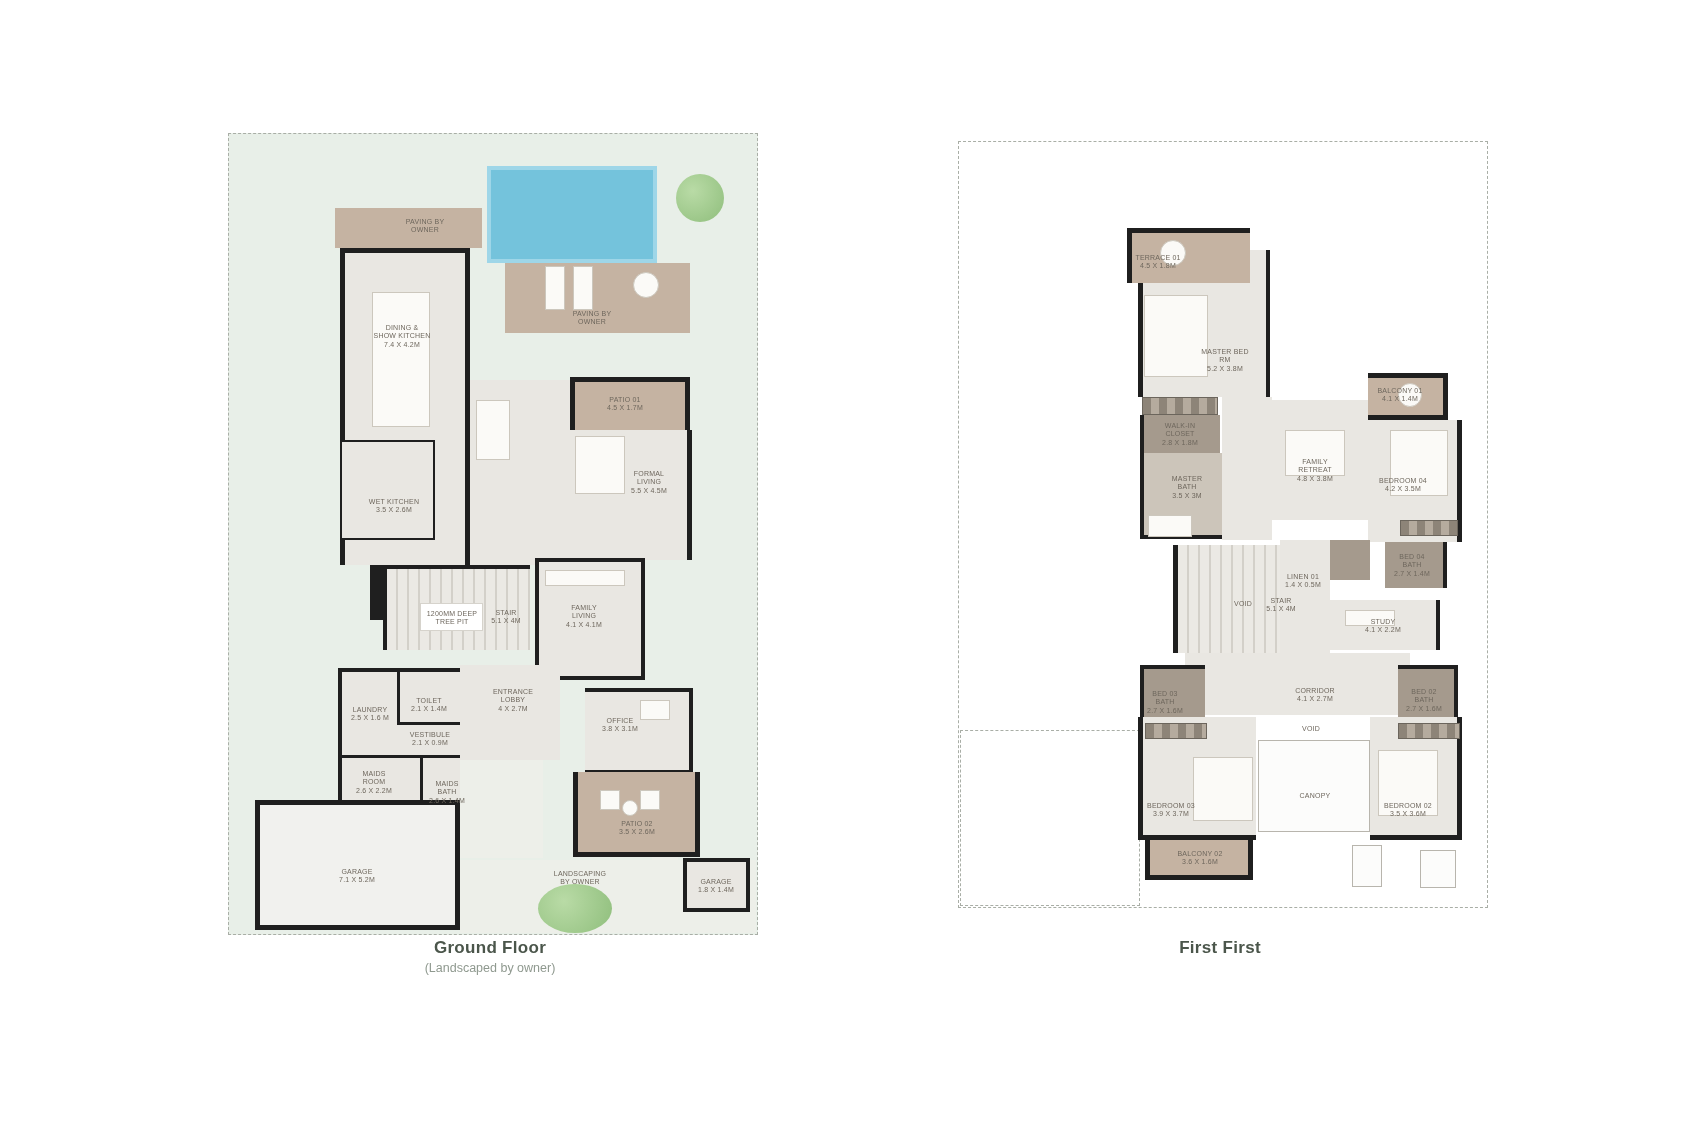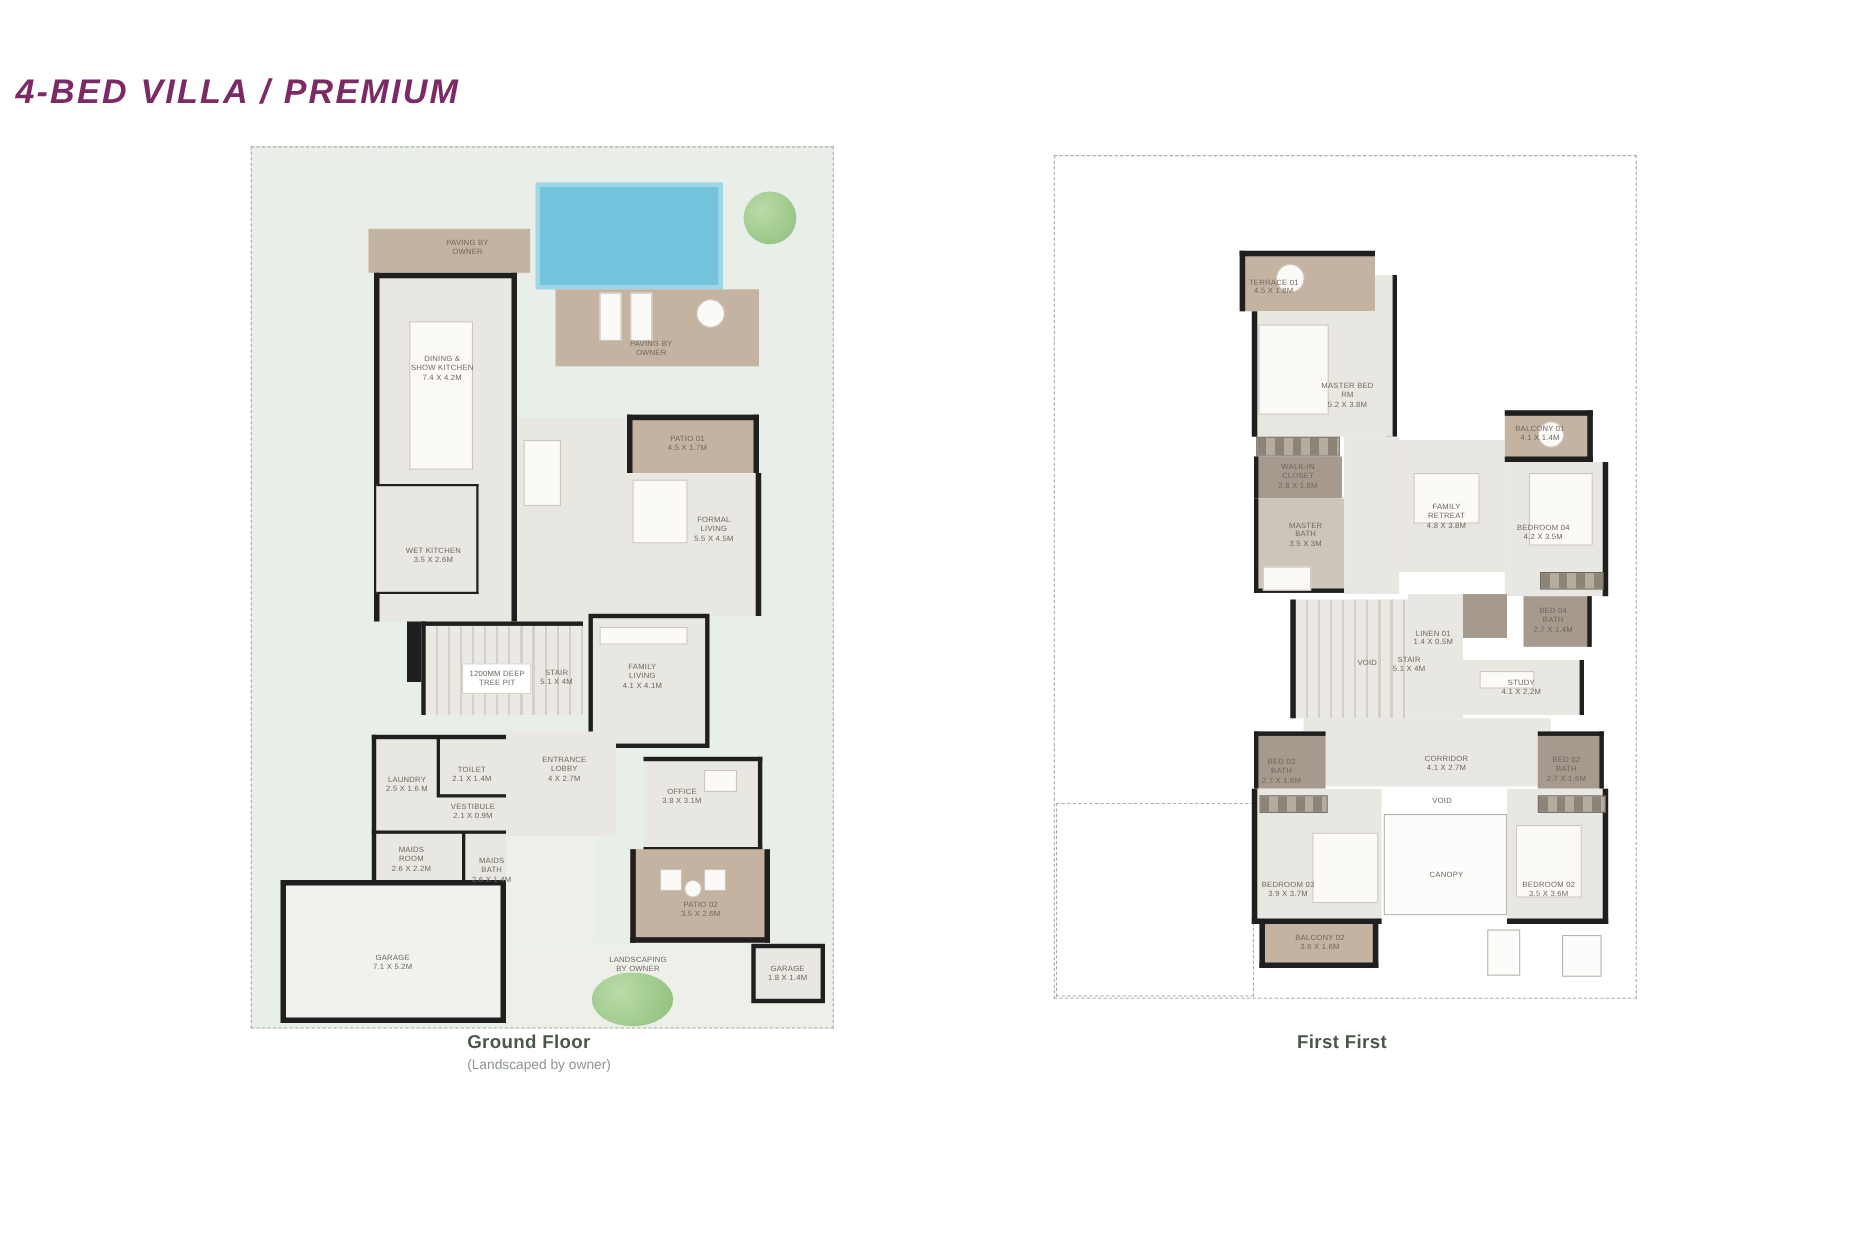--- a/index.html
+++ b/index.html
@@ -20,29 +20,28 @@
   .f-stair{background:repeating-linear-gradient(90deg,#ebe9e4 0 9px,#d3d0c9 9px 11px);}
   .f-hatch{background:repeating-linear-gradient(90deg,#8d8478 0 8px,#b5ab9e 8px 16px);border:1px solid #6b655c;}
   .f-furn{background:#fbfaf7;border:1px solid #ccc7bd;}
   .f-white{background:#ffffff;border:1px solid #d6d3cc;}
   .f-canopy{background:#fcfcfb;border:1px solid #b8b5ad;}
   .f-dashedbox{background:transparent;border:1.5px dashed #a9aea6;}
   .f-wall{background:#1f1f1f;}
   .f-tree{background:radial-gradient(circle at 35% 35%, #b9dba6, #8fbe7c);border-radius:50%;}
   .rlabel{position:absolute;transform:translate(-50%,-50%);font-size:7px;line-height:1.18;
           letter-spacing:.2px;color:#6e675d;text-align:center;white-space:pre;}
-  .caption{position:absolute;transform:translateX(-50%);}
+  .caption{position:absolute;transform:translateX(-50%);text-align:center;}
   .cap-main{font-size:17px;font-weight:700;color:#4b564b;letter-spacing:.3px;}
   .cap-sub{font-size:12.5px;color:#8f998f;margin-top:3px;}
 </style>
 </head>
 <body>
 
 <div class="stage">
-  <h1 class="title">4-BED VILLA / PREMIUM</h1>
 
   <div class="floor">
       <div class="plot" style="left: 228px; top: 133px; width: 530px; height: 802px; background: rgb(232, 239, 232);"></div>
       <div class="shape f-pave2" style="left: 460px; top: 860px; width: 296px; height: 73px;"></div>
       <div class="shape f-pave2" style="left: 652px; top: 690px; width: 26px; height: 243px;"></div>
       <div class="shape f-pave2" style="left: 455px; top: 758px; width: 88px; height: 100px;"></div>
       <div class="shape f-pool" style="left: 487px; top: 166px; width: 170px; height: 97px;"></div>
       <div class="shape f-tan" style="left: 505px; top: 263px; width: 185px; height: 70px;"></div>
       <div class="shape f-tan" style="left: 335px; top: 208px; width: 147px; height: 40px;"></div>
       <div class="shape f-room" style="left: 340px; top: 248px; width: 130px; height: 317px; border-top: 5px solid rgb(31, 31, 31); border-left: 5px solid rgb(31, 31, 31); border-right: 5px solid rgb(31, 31, 31);"></div>

